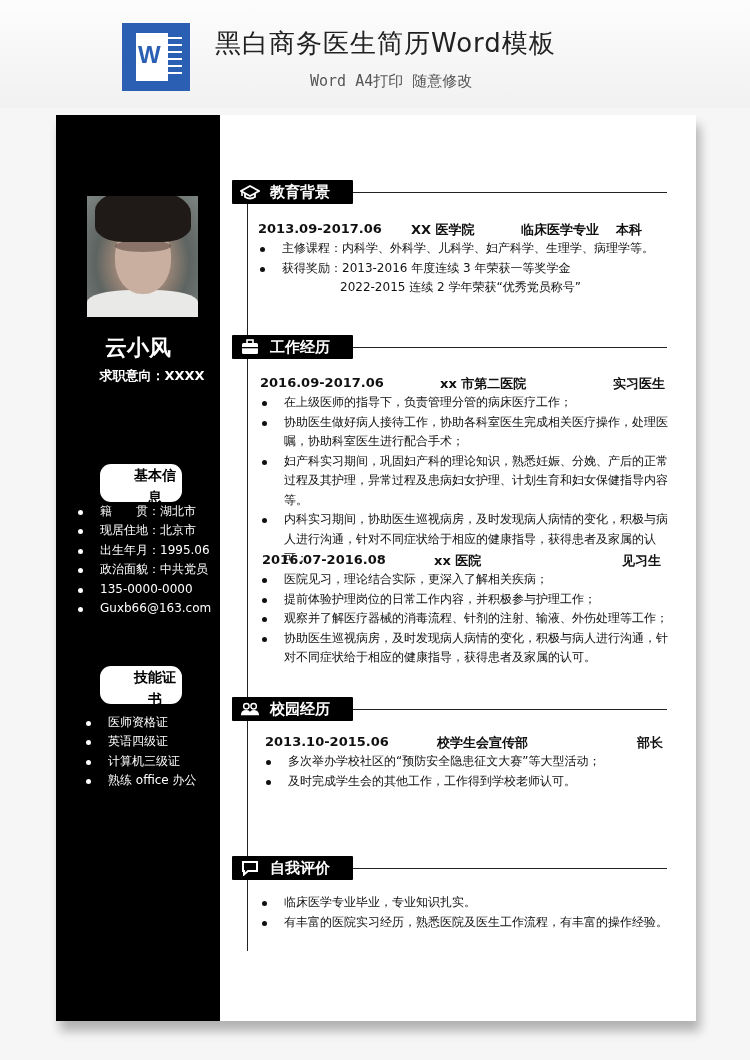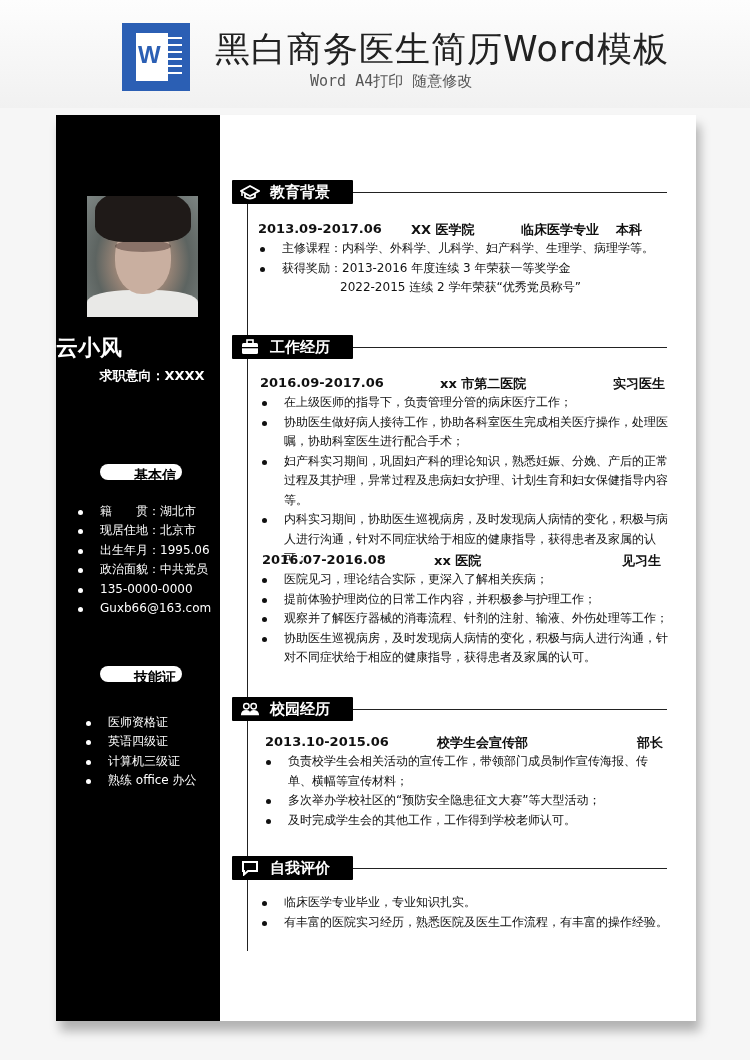--- a/index.html
+++ b/index.html
@@ -10,41 +10,41 @@
     position: relative;
     color: #111;
   }
   
   .banner { position: absolute; left: 0; top: 0; width: 750px; height: 108px; background: linear-gradient(#fdfdfd, #f1f1f1); }
   .word-logo { position: absolute; left: 122px; top: 23px; width: 68px; height: 68px; background: #2b5fb4; }
   .word-logo .doc { position: absolute; left: 14px; top: 10px; width: 32px; height: 48px; background: #fff; }
   .word-logo .doc-lines { position: absolute; left: 46px; top: 14px; width: 14px; height: 40px; }
   .word-logo .doc-lines i { display: block; height: 2px; background: #fff; margin-bottom: 5px; }
   .word-logo .w { position: absolute; left: 16px; top: 18px; font-family: "Liberation Sans", sans-serif; font-weight: bold; font-size: 24px; color: #2b5fb4; }
-  .banner-title { position: absolute; left: 215px; top: 26px; font-size: 35px; color: #222; letter-spacing: 1px; white-space: nowrap; }
+  .banner-title { position: absolute; left: 215px; top: 26px; font-size: 26px; color: #222; letter-spacing: 1px; white-space: nowrap; }
   .banner-sub { position: absolute; left: 310px; top: 72px; font-size: 15px; color: #555; font-family: "DejaVu Sans Mono", monospace; white-space: nowrap; }
 
   
   .page {
     position: absolute; left: 56px; top: 115px; width: 640px; height: 906px;
     background: #fff; box-shadow: 4px 10px 10px rgba(0,0,0,0.28);
   }
   .sidebar { position: absolute; left: 0; top: 0; width: 164px; height: 906px; background: #000; color: #fff; }
   .photo {
     position: absolute; left: 31px; top: 81px; width: 111px; height: 121px; overflow: hidden;
     background: radial-gradient(ellipse at 50% 55%, #d9c3b3 0%, #a38a7a 30%, #5d6461 60%, #7d8583 100%);
   }
   .photo .hair { position: absolute; left: 8px; top: -6px; width: 96px; height: 52px; background: #1f1a18; border-radius: 40% 45% 30% 30%; }
   .photo .face { position: absolute; left: 28px; top: 28px; width: 56px; height: 70px; background: #c9afa0; border-radius: 45% 45% 48% 48%; }
   .photo .shadow { position: absolute; left: 28px; top: 44px; width: 56px; height: 12px; background: rgba(60,40,35,0.45); border-radius: 50%; }
   .photo .collar { position: absolute; left: 0; top: 94px; width: 111px; height: 30px; background: #e9e9e7; border-radius: 40% 40% 0 0; }
-  .name { position: absolute; left: 0; top: 218px; width: 164px; font-size: 22px; font-weight: bold; }
+  .name { position: absolute; left: 0; top: 218px; width: 164px; text-align: center; font-size: 22px; font-weight: bold; }
   .intent { position: absolute; left: 0; top: 252px; width: 192px; text-align: center; font-size: 13px; font-weight: bold; }
   .side-pill {
-    position: absolute; left: 44px; width: 82px; height: 16px; background: #fff; color: #000;
+    position: absolute; left: 44px; width: 82px; height: 38px; background: #fff; color: #000;
     border-radius: 11px; text-align: center; font-size: 14px; font-weight: bold; line-height: 22px; padding-left: 28px;
   }
   .side-list { position: absolute; list-style: none; font-size: 12px; }
   .side-list li { position: relative; height: 19.4px; line-height: 19.4px; white-space: nowrap; }
   .side-list li::before { content: ""; position: absolute; left: -22px; top: 8px; width: 5px; height: 5px; border-radius: 50%; background: #fff; }
 
   
   .vline { position: absolute; left: 191px; top: 88px; width: 1px; height: 748px; background: #222; }
   .sec-head { position: absolute; left: 176px; width: 435px; height: 24px; }
   .sec-head .pill {
@@ -172,21 +172,20 @@
           <path d="M1 15 Q1 9 7 9 Q11 9 11 12 Q11 9 15 9 Q21 9 21 15 Z" fill="#fff"></path>
         </svg>
       <span>校园经历</span>
     </div>
     <div class="rule"></div>
   </div>
   <div class="entry-head" style="left:209px; top:619px;">2013.10-2015.06</div>
   <div class="entry-head" style="left:381px; top:619px;">校学生会宣传部</div>
   <div class="entry-head" style="left:581px; top:619px;">部长</div>
   <ul class="bullets" style="left:232px; top:637px; width:382px;">
-    <li>负责校学生会相关活动的宣传工作，带领部门成员制作宣传海报、传单、横幅等宣传材料；</li>
     <li>多次举办学校社区的“预防安全隐患征文大赛”等大型活动；</li>
     <li>及时完成学生会的其他工作，工作得到学校老师认可。</li>
   </ul>
 
   <div class="sec-head" style="top:741px;padding-left:42px;">
     <div class="pill">
       <svg class="icon" viewBox="0 0 20 16">
           <path d="M3 2 H17 V11 H8 L4 14.5 V11 H3 Z" fill="none" stroke="#fff" stroke-width="2"></path>
         </svg>
       <span>自我评价</span>

